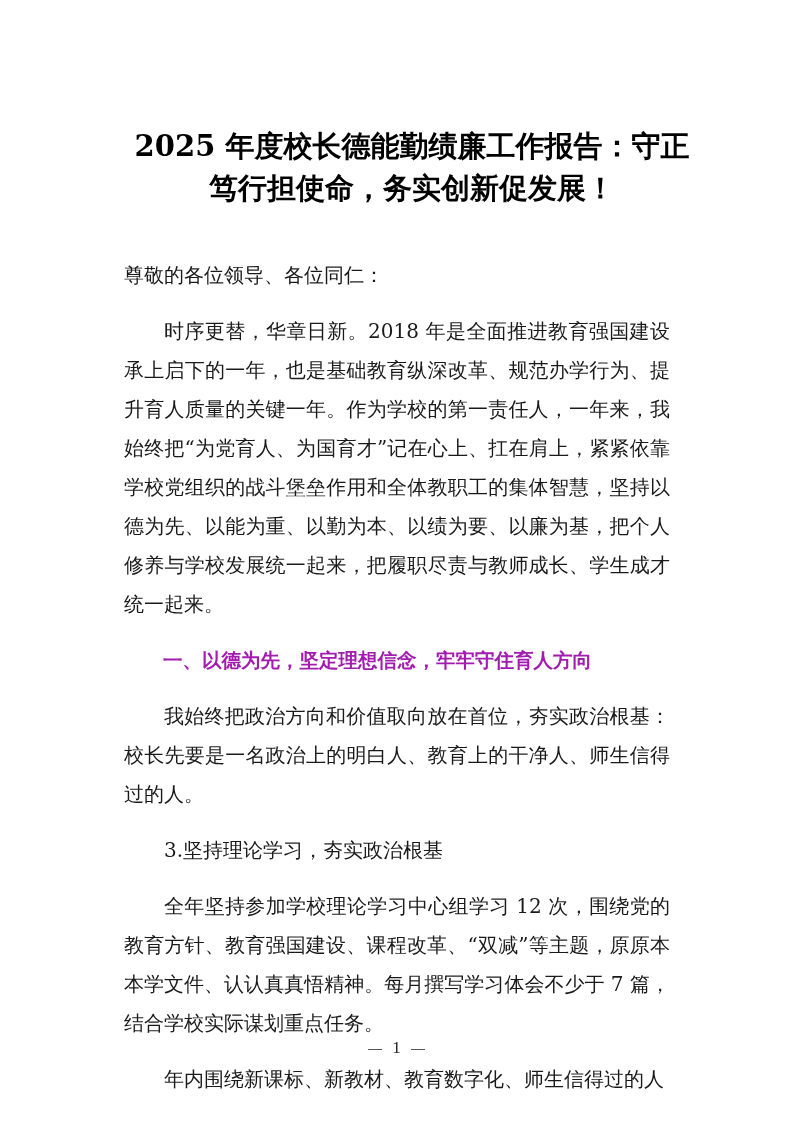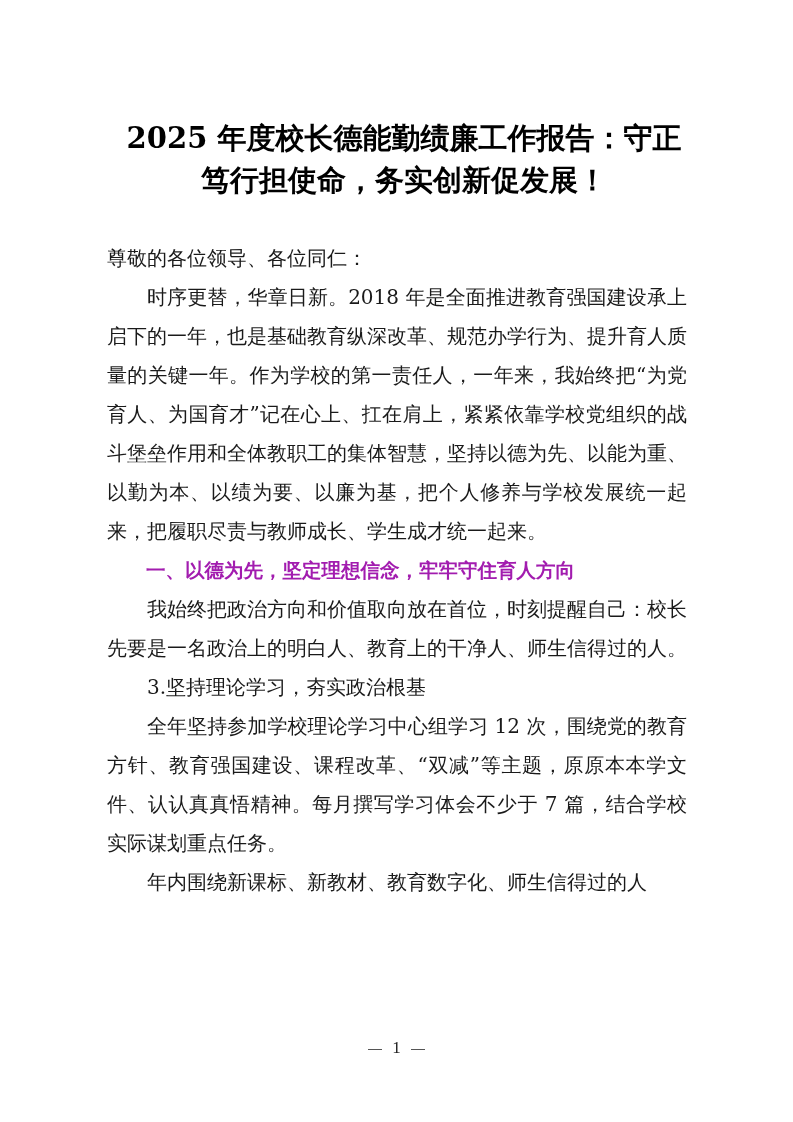--- a/index.html
+++ b/index.html
@@ -19,42 +19,42 @@
       left: 0; top: 0;
       width: 793px;
       height: 1122px;
       background: #ffffff;
     }
     .title {
       position: absolute;
       left: 100px;
       width: 600px;
       top: 113px;
-      margin: 4px;
+      margin: 12px;
       text-align: center;
       font-family: "DejaVu Serif", "Liberation Serif", serif;
       font-weight: bold;
       font-size: 29px;
       line-height: 42px;
       letter-spacing: 0px;
       color: #000000;
     }
     .title .line { display: block; white-space: nowrap; }
     .body {
       position: absolute;
       left: 107px;
       top: 239px;
       width: 580px;
       font-family: "DejaVu Serif", "Liberation Serif", serif;
       font-size: 20px;
       line-height: 39px;
       color: #1a1a1a;
     }
     .body p {
-      margin: 0;
+      margin: 17px;
       text-align: justify;
       text-align-last: left;
     }
     .body p.indent { text-indent: 2em; }
     .body p.heading {
       text-indent: 2em;
       font-family: "DejaVu Sans", "Liberation Sans", sans-serif;
       font-weight: bold;
       font-size: 19.5px;
       color: #a21caf;
@@ -85,21 +85,21 @@
 
   <h1 class="title">
     <span class="line">2025 年度校长德能勤绩廉工作报告：守正</span>
     <span class="line">笃行担使命，务实创新促发展！</span>
   </h1>
 
   <div class="body">
     <p>尊敬的各位领导、各位同仁：</p>
     <p class="indent">时序更替，华章日新。2018 年是全面推进教育强国建设承上启下的一年，也是基础教育纵深改革、规范办学行为、提升育人质量的关键一年。作为学校的第一责任人，一年来，我始终把“为党育人、为国育才”记在心上、扛在肩上，紧紧依靠学校党组织的战斗堡垒作用和全体教职工的集体智慧，坚持以德为先、以能为重、以勤为本、以绩为要、以廉为基，把个人修养与学校发展统一起来，把履职尽责与教师成长、学生成才统一起来。</p>
     <p class="heading">一、以德为先，坚定理想信念，牢牢守住育人方向</p>
-    <p class="indent">我始终把政治方向和价值取向放在首位，时刻提醒自己：校长先要是一名政治上的明白人、教育上的干净人、师生信得过的人。</p>
+    <p class="indent">我始终把政治方向和价值取向放在首位，夯实政治根基：校长先要是一名政治上的明白人、教育上的干净人、师生信得过的人。</p>
     <p class="indent">3.坚持理论学习，夯实政治根基</p>
     <p class="indent">全年坚持参加学校理论学习中心组学习 12 次，围绕党的教育方针、教育强国建设、课程改革、“双减”等主题，原原本本学文件、认认真真悟精神。每月撰写学习体会不少于 7 篇，结合学校实际谋划重点任务。</p>
     <p class="indent">年内围绕新课标、新教材、教育数字化、师生信得过的人</p>
   </div>
 
   <div class="footer">
     <span class="dash"></span>
     <span>1</span>
     <span class="dash"></span>
   </div>

